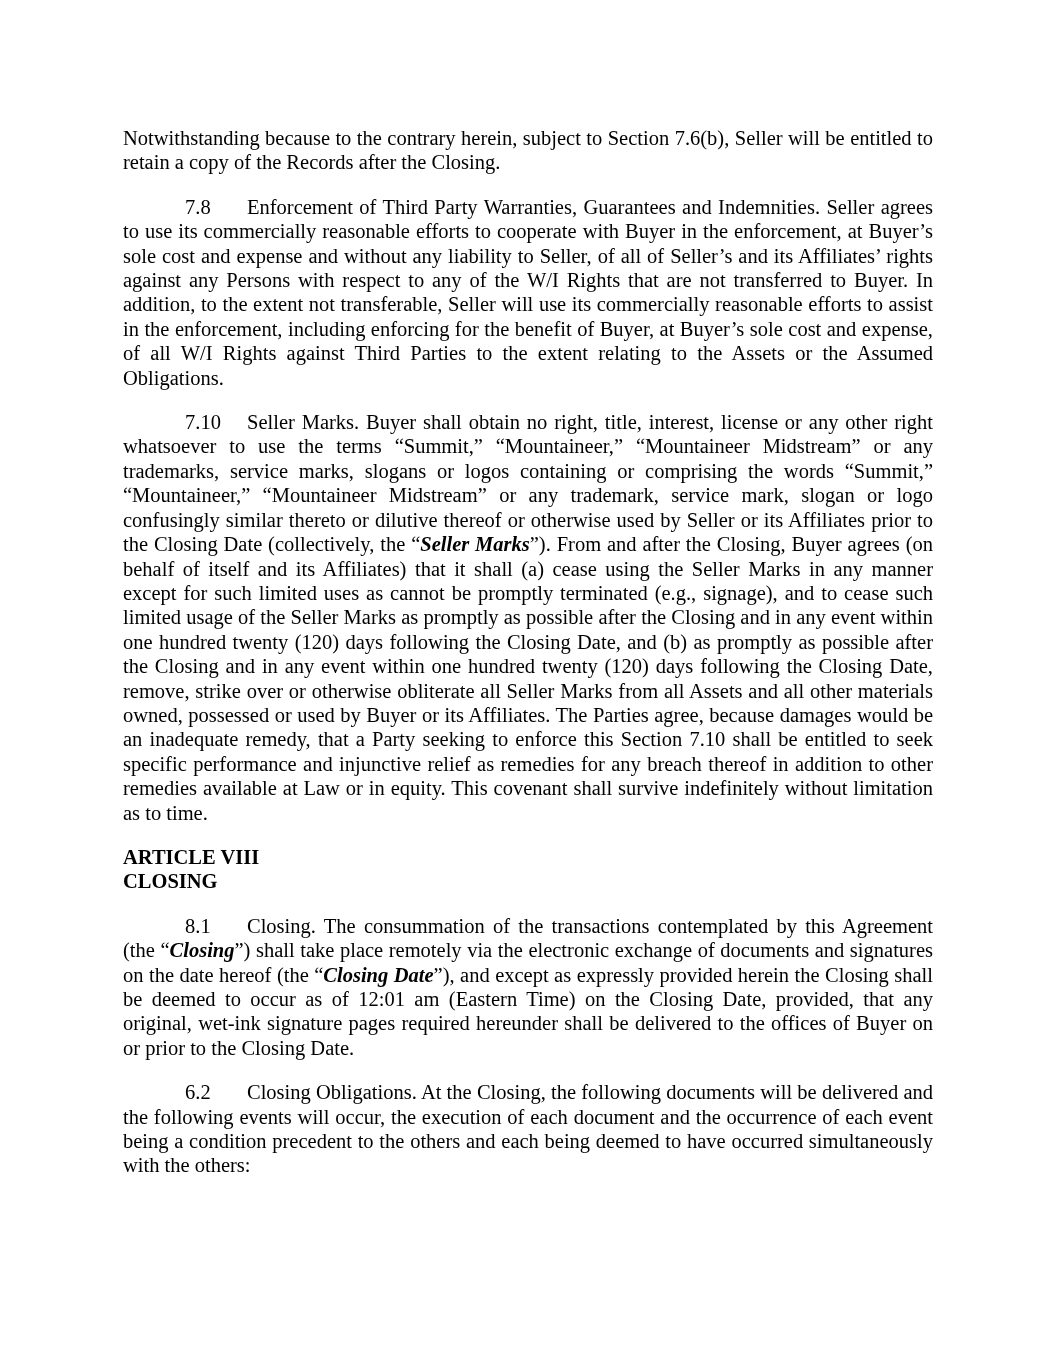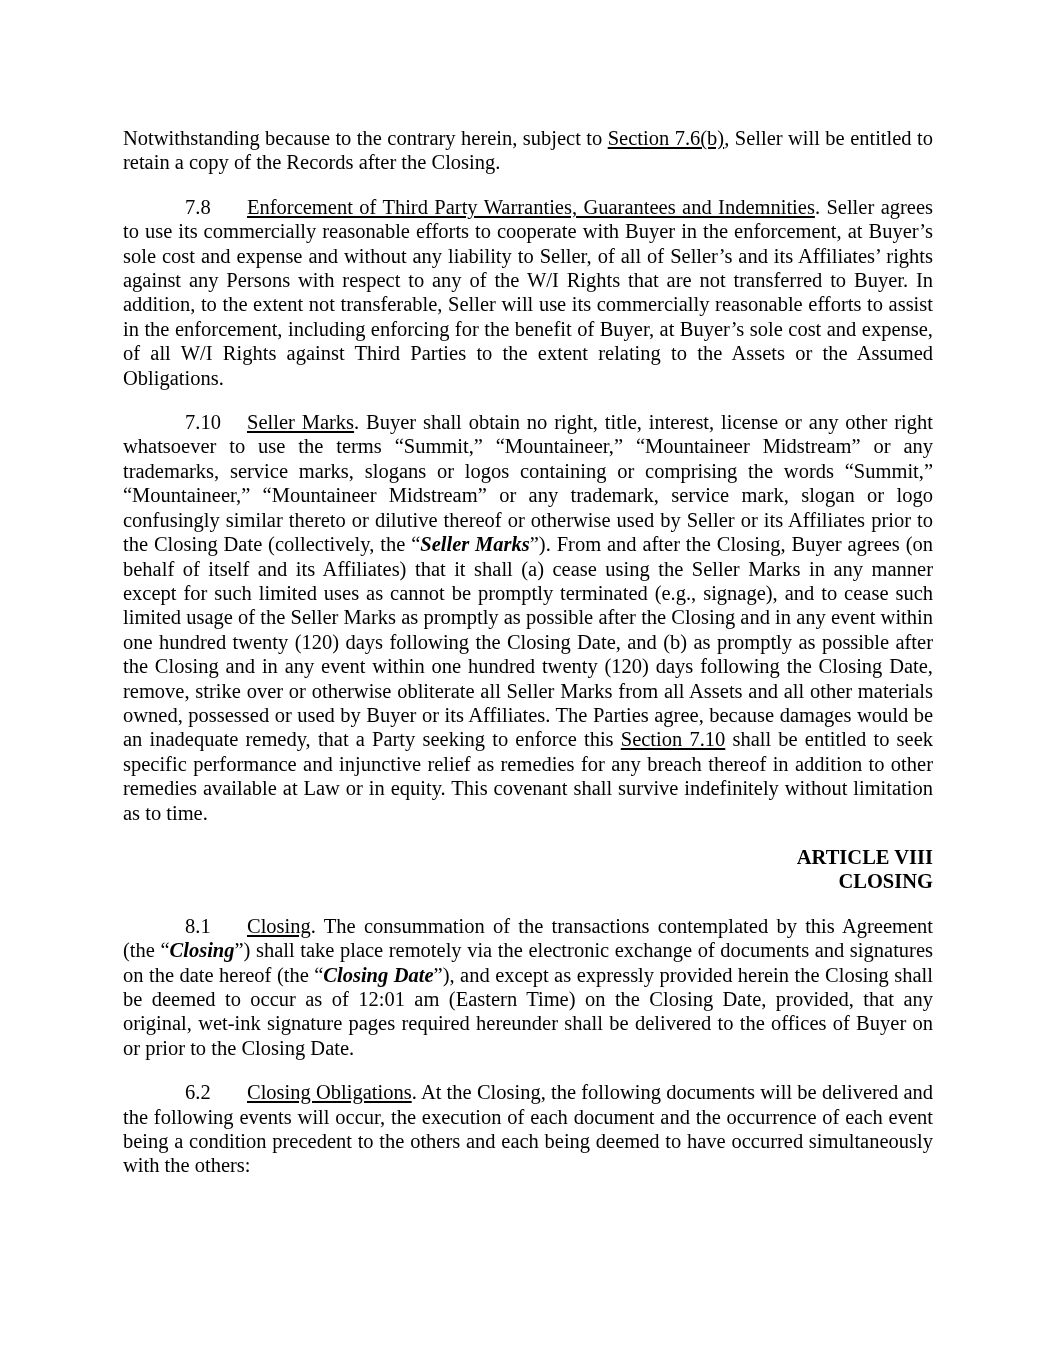--- a/index.html
+++ b/index.html
@@ -25,35 +25,34 @@
     width: 810px;
   }
   .doc p {
     margin: 0 0 20px 0;
     text-align: justify;
   }
   .doc p.section {
     text-indent: 62px;
   }
   .doc p.heading {
-    text-align: right;
+    text-align: left;
     font-weight: 700;
     margin: 0;
     text-indent: 0;
   }
   .doc p.heading + p.section {
     margin-top: 20px;
   }
   .secnum {
     display: inline-block;
     width: 62px;
     text-indent: 0;
   }
   span.u {
-    text-decoration: underline;
   }
   span.bi {
     font-weight: 700;
     font-style: italic;
   }
   .footer {
     position: absolute;
     top: 1263px;
     left: 0;
     width: 100%;

